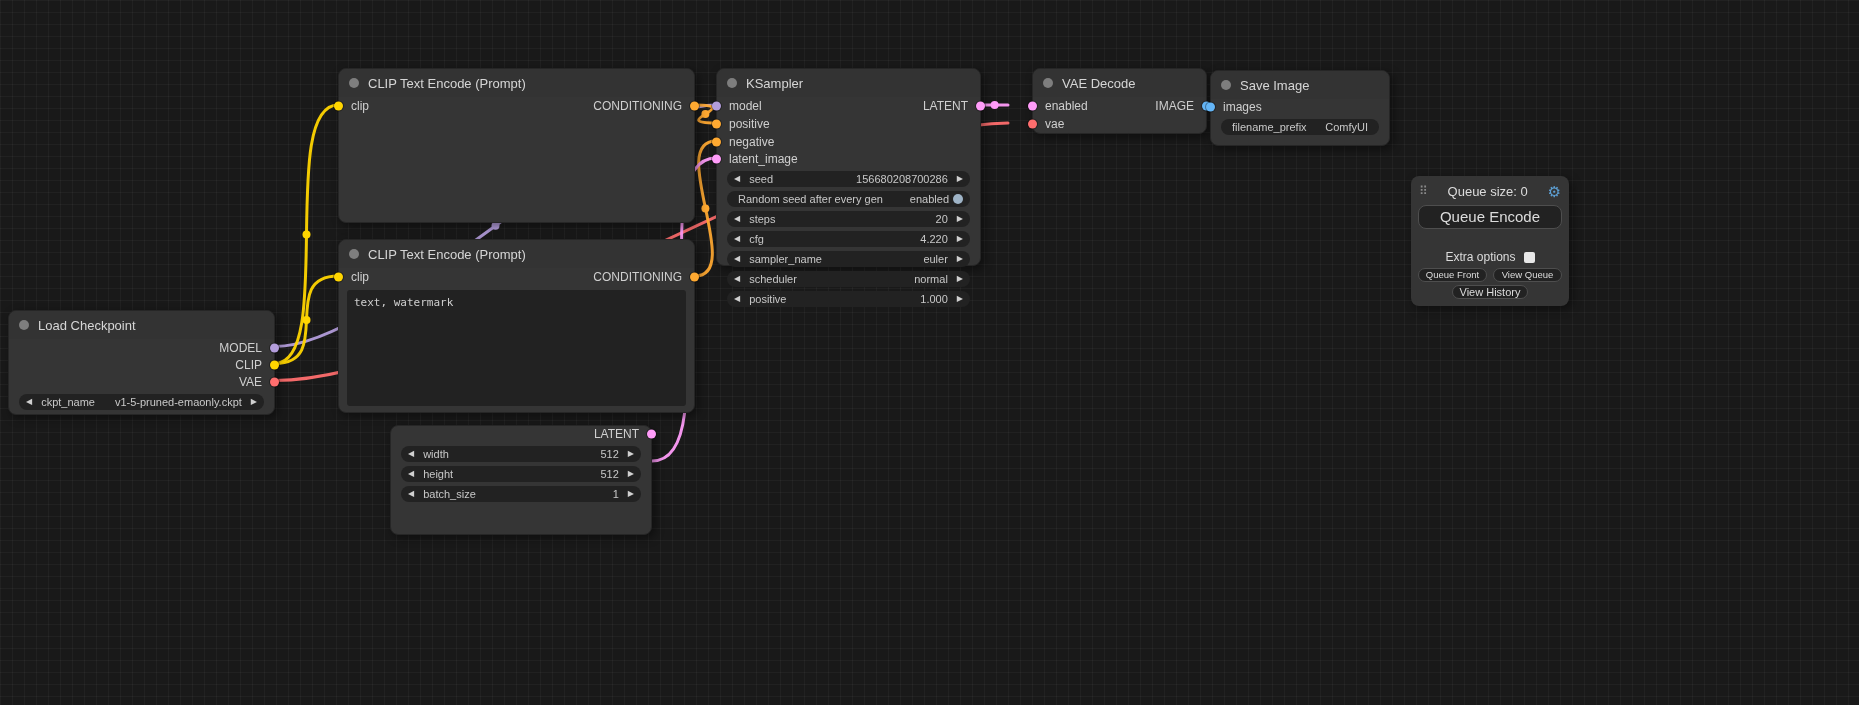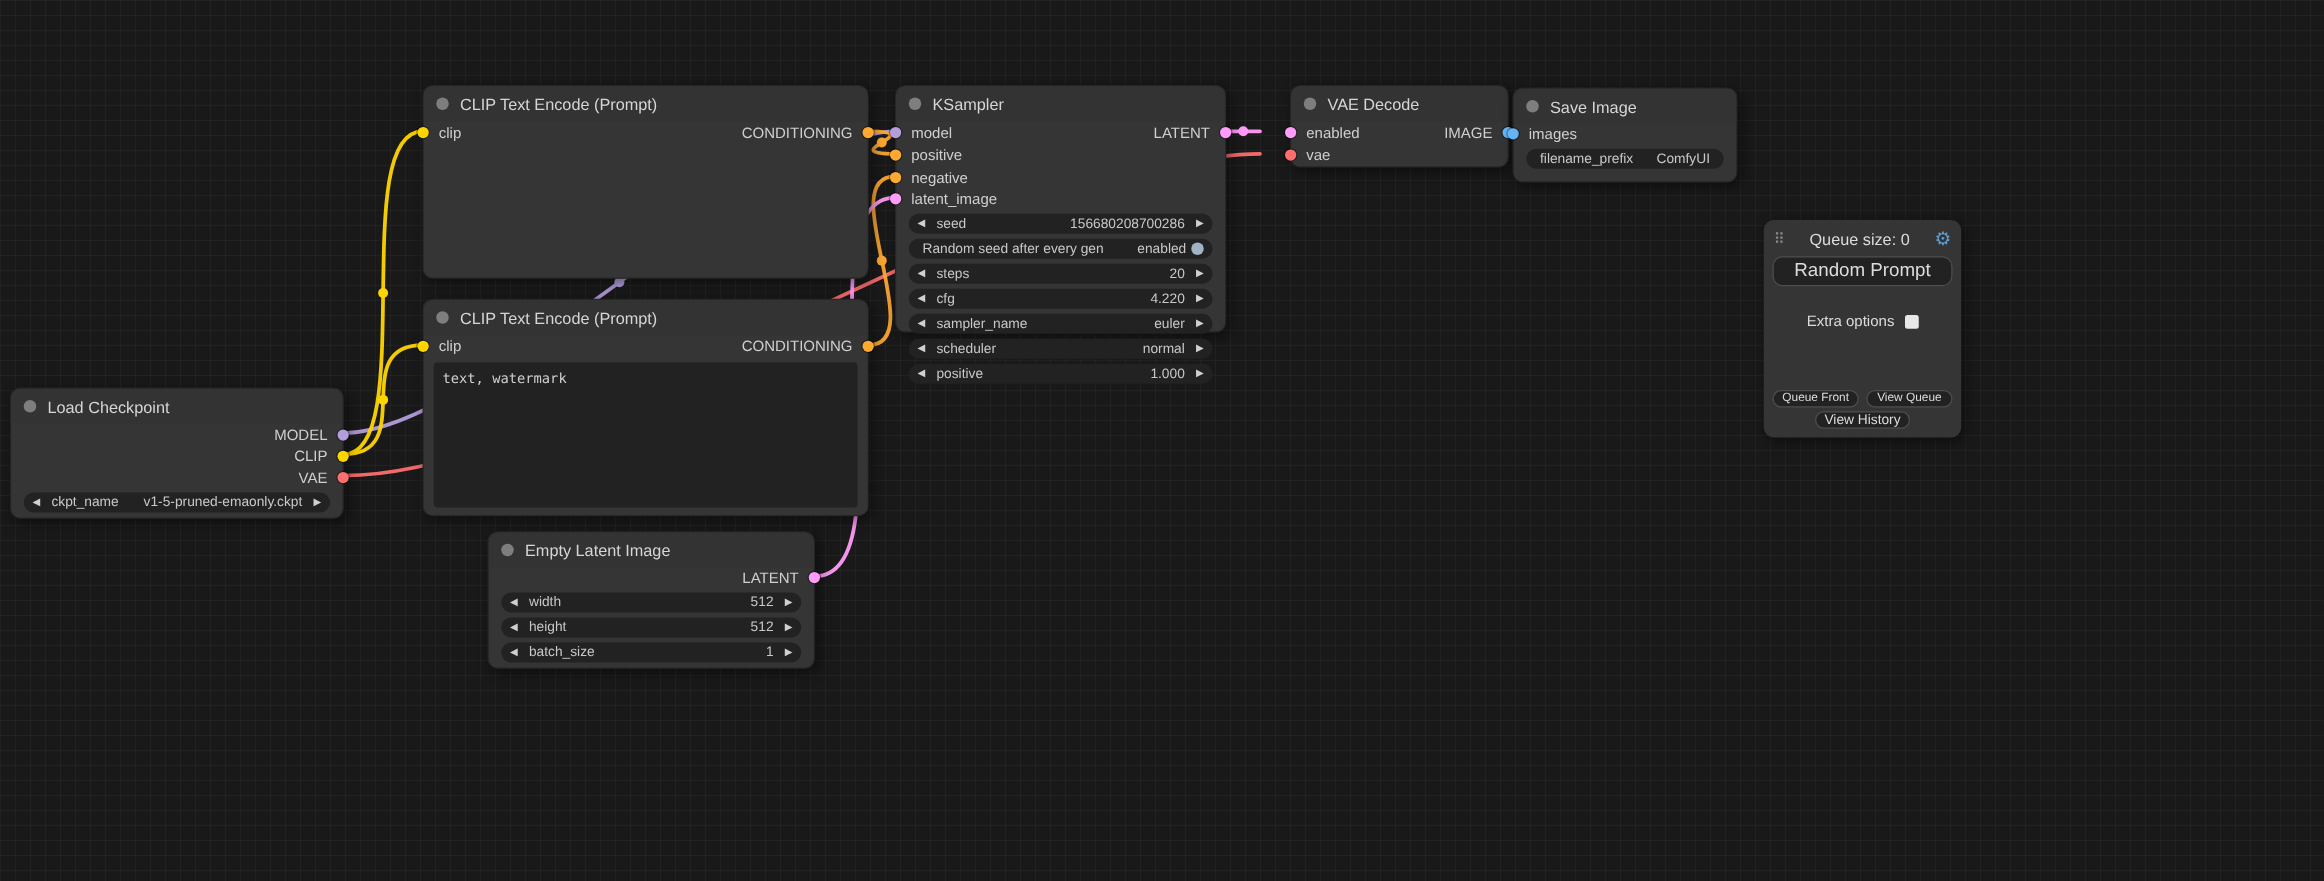--- a/index.html
+++ b/index.html
@@ -85,21 +85,21 @@
   .gear{color:#5d9fd3;font-size:15px;line-height:1;cursor:pointer;}
   .btn{
     display:block;background:#222;border:1px solid #4e4e4e;border-radius:8px;
     color:#dcdcdc;text-align:center;cursor:pointer;box-sizing:border-box;
     font-family:"Liberation Sans", sans-serif;
   }
   .btn-queue-prompt{width:100%;height:24px;font-size:15px;line-height:22px;margin:2px 0 5px;}
   .extra-row{display:flex;align-items:center;justify-content:center;gap:8px;height:16px;font-size:12px;color:#dcdcdc;margin:20px 0 3px;}
   .checkbox{width:11px;height:11px;background:#e8e8e8;border-radius:2px;display:inline-block;}
   .small-row{display:flex;gap:6px;margin:2px 0;}
-  .btn-small{flex:1;font-size:9.5px;height:14px;line-height:12px;border-radius:7px;margin-top:44px;}
+  .btn-small{flex:1;font-size:9.5px;height:14px;line-height:12px;border-radius:7px;}
   .btn-history{width:76px;font-size:11px;height:14px;line-height:12px;border-radius:7px;margin:3px auto 2px;}
   .big-btns{margin-top:10px;}
   .btn-big{width:100%;height:21px;font-size:15px;line-height:19px;margin:5px 0;}
 </style>
 </head>
 <body>
 
 <svg class="wires" width="1859" height="705" viewBox="0 0 1859 705">
   <path class="wire w-model" d="M275,346.5 C385,346.5 606,105 716,105"></path>
   <path class="wire w-clip" d="M275,363.5 C335,363.5 278,105 338,105"></path>
@@ -167,24 +167,20 @@
   <div class="slot-row">
     <span class="dot in d-clip"></span>
     <span>clip</span>
     <span>CONDITIONING</span>
     <span class="dot out d-cond"></span>
   </div>
   <div class="prompt">text, watermark</div>
 </div>
 
 <div class="node" id="node-empty-latent">
-  <div class="node-title">
-    <span class="title-dot"></span>
-    <span>Empty Latent Image</span>
-  </div>
   <div class="slot-row h16 out-only">
     <span>LATENT</span>
     <span class="dot out d-latent"></span>
   </div>
   <div class="widget">
     <span class="arrow">◀</span>
     <span class="wname">width</span>
     <span class="wvalue">512</span>
     <span class="arrow">▶</span>
   </div>
@@ -299,21 +295,21 @@
     <span class="wvalue">ComfyUI</span>
   </div>
 </div>
 
 <div class="menu">
   <div class="menu-header">
     <span class="drag-handle">⠿</span>
     <span class="queue-size">Queue size: 0</span>
     <span class="gear">⚙</span>
   </div>
-  <div class="btn btn-queue-prompt">Random Prompt</div>
+  <div class="btn btn-queue-prompt">Queue Encode</div>
   <div class="extra-row">
     <span>Extra options</span>
     <span class="checkbox"></span>
   </div>
   <div class="small-row">
     <div class="btn btn-small">Queue Front</div>
     <div class="btn btn-small">View Queue</div>
   </div>
   <div class="btn btn-history">View History</div>
 </div>

